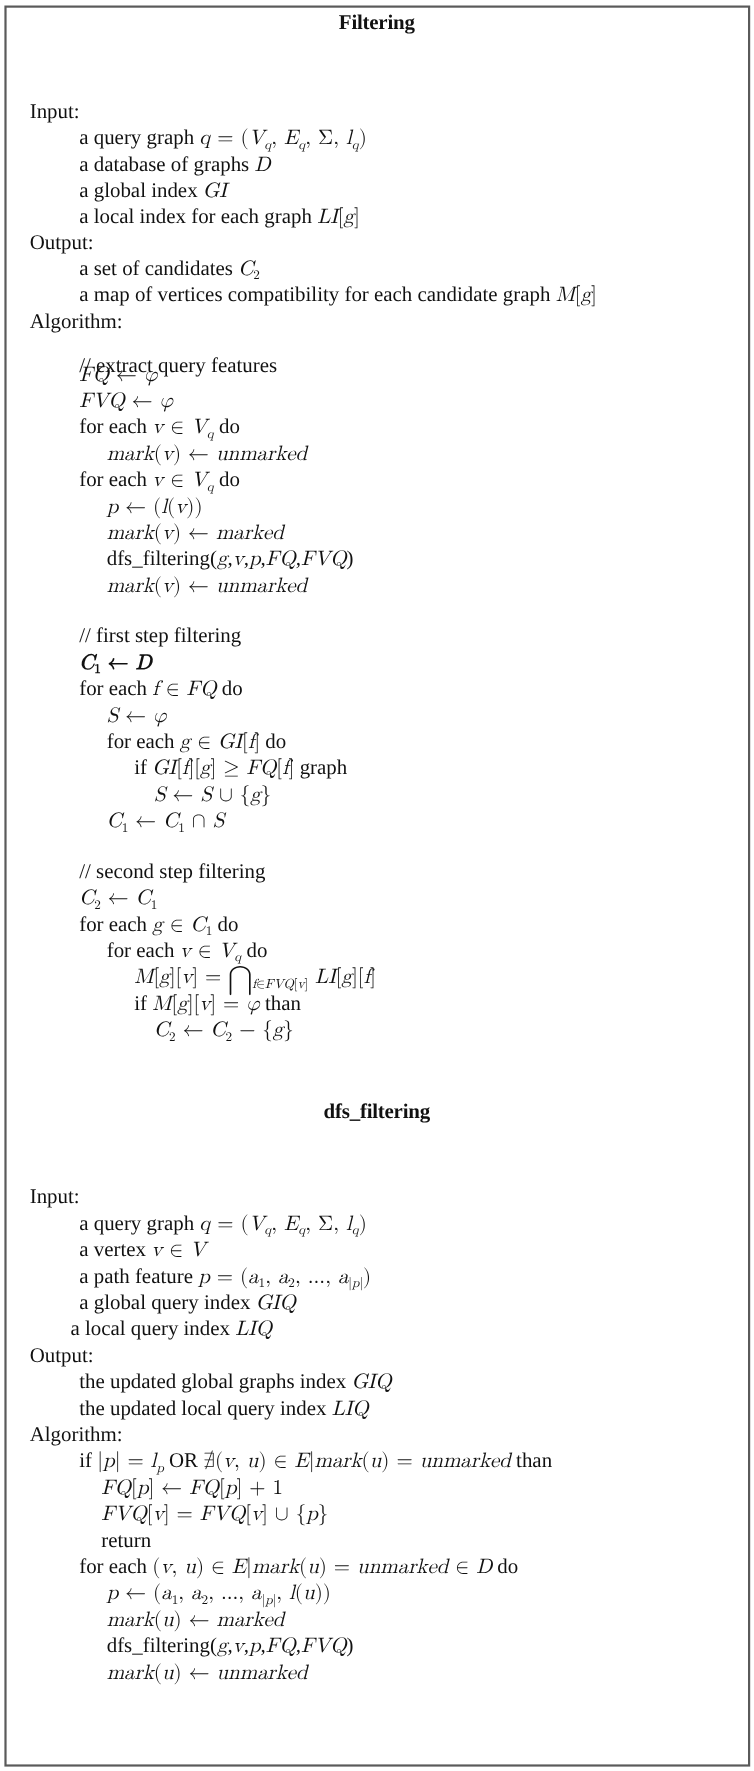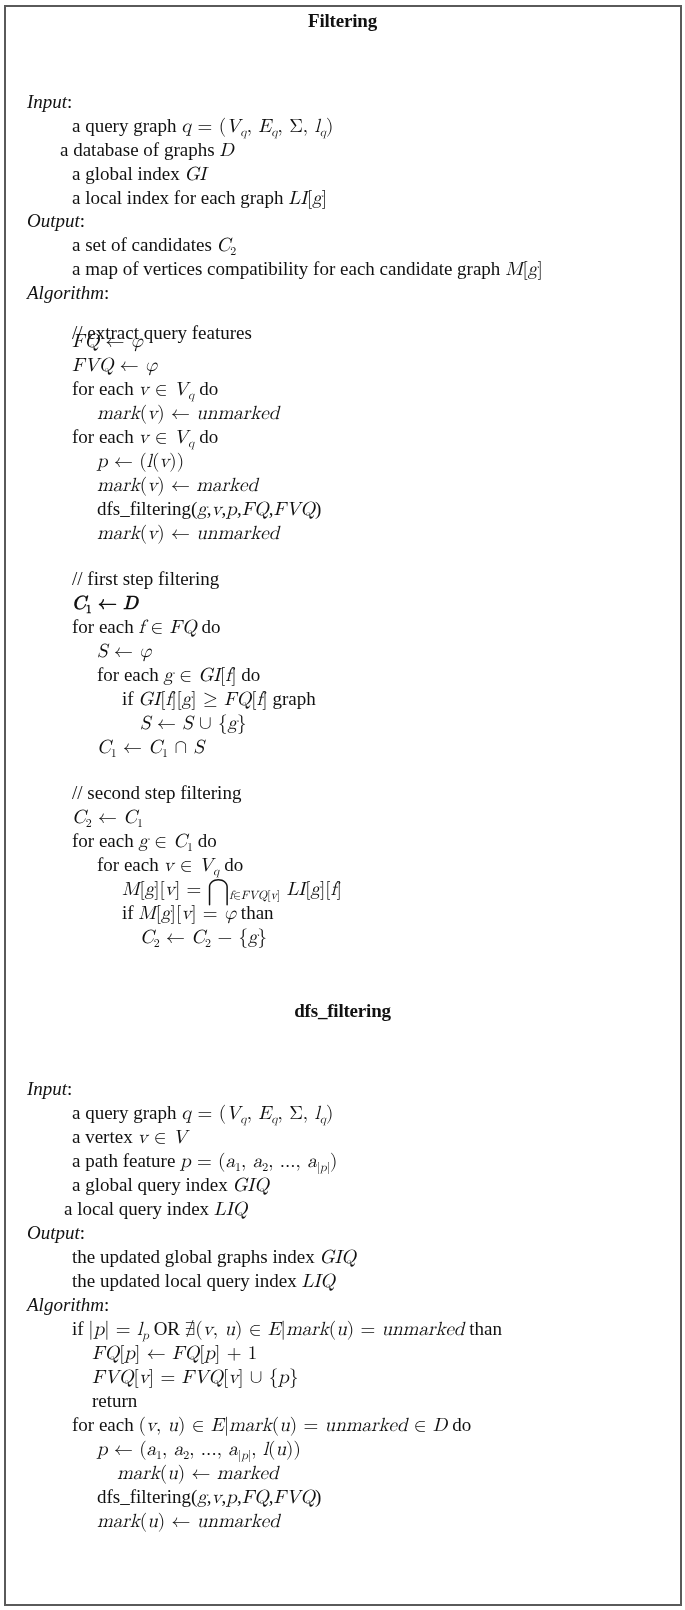--- a/index.html
+++ b/index.html
@@ -34,21 +34,20 @@
       letter-spacing: -0.2px;
     }
     .line {
       position: absolute;
       white-space: nowrap;
       font-size: 19px;
       line-height: 24px;
       height: 24px;
     }
     .section-label {
-      font-style: italic;
     }
     .math {
       font-family: "Latin Modern Math", "DejaVu Serif", "Liberation Serif", serif;
       font-style: italic;
       font-size: 19px;
     }
     .math .up { font-style: normal; }
     .math sub { font-size: 12px; vertical-align: -4px; line-height: 0; }
     .big-cap {
       font-style: normal;
@@ -59,21 +58,21 @@
   </style>
 </head>
 <body>
 
 <div class="frame"></div>
 
 <div class="title" style="top:10px;">Filtering</div>
 
 <div class="line" style="left:27px; top:90px;"><span class="section-label">Input</span><span>:</span></div>
 <div class="line" style="left:72px; top:114px;"><span>a query graph </span><span class="math">q <span class="up">= (</span>V<sub>q</sub><span class="up">, </span>E<sub>q</sub><span class="up">, Σ, </span>l<sub>q</sub><span class="up">)</span></span></div>
-<div class="line" style="left:60px; top:138px;"><span>a database of graphs </span><span class="math">D</span></div>
+<div class="line" style="left:72px; top:138px;"><span>a database of graphs </span><span class="math">D</span></div>
 <div class="line" style="left:72px; top:162px;"><span>a global index </span><span class="math">GI</span></div>
 <div class="line" style="left:72px; top:186px;"><span>a local index for each graph </span><span class="math">LI<span class="up">[</span>g<span class="up">]</span></span></div>
 
 <div class="line" style="left:27px; top:209px;"><span class="section-label">Output</span><span>:</span></div>
 <div class="line" style="left:72px; top:233px;"><span>a set of candidates </span><span class="math">C<sub class="up">2</sub></span></div>
 <div class="line" style="left:72px; top:257px;"><span>a map of vertices compatibility for each candidate graph </span><span class="math">M<span class="up">[</span>g<span class="up">]</span></span></div>
 
 <div class="line" style="left:27px; top:281px;"><span class="section-label">Algorithm</span><span>:</span></div>
 
 <div class="line" style="left:72px; top:321px;">// extract query features</div>
@@ -118,15 +117,15 @@
 <div class="line" style="left:72px; top:1269px;"><span>the updated local query index </span><span class="math">LIQ</span></div>
 
 <div class="line" style="left:27px; top:1293px;"><span class="section-label">Algorithm</span><span>:</span></div>
 
 <div class="line" style="left:72px; top:1317px;"><span>if </span><span class="math"><span class="up">|</span>p<span class="up">| =</span> l<sub>p</sub></span><span> OR </span><span class="math"><span class="up">∄(</span>v<span class="up">, </span>u<span class="up">) ∈</span> E<span class="up">|</span>mark<span class="up">(</span>u<span class="up">) =</span> unmarked</span><span> than</span></div>
 <div class="line" style="left:92px; top:1341px;"><span class="math">FQ<span class="up">[</span>p<span class="up">] ←</span> FQ<span class="up">[</span>p<span class="up">] + 1</span></span></div>
 <div class="line" style="left:92px; top:1365px;"><span class="math">FVQ<span class="up">[</span>v<span class="up">] =</span> FVQ<span class="up">[</span>v<span class="up">] ∪ {</span>p<span class="up">}</span></span></div>
 <div class="line" style="left:92px; top:1389px;">return</div>
 <div class="line" style="left:72px; top:1413px;"><span>for each </span><span class="math"><span class="up">(</span>v<span class="up">, </span>u<span class="up">) ∈</span> E<span class="up">|</span>mark<span class="up">(</span>u<span class="up">) =</span> unmarked <span class="up">∈</span> D</span><span> do</span></div>
 <div class="line" style="left:97px; top:1437px;"><span class="math">p <span class="up">← (</span>a<sub class="up">1</sub><span class="up">, </span>a<sub class="up">2</sub><span class="up">, ..., </span>a<sub><span class="up">|</span>p<span class="up">|</span></sub><span class="up">, </span>l<span class="up">(</span>u<span class="up">))</span></span></div>
-<div class="line" style="left:97px; top:1461px;margin-left:20px;"><span class="math">mark<span class="up">(</span>u<span class="up">) ←</span> marked</span></div>
+<div class="line" style="left:97px; top:1461px;"><span class="math">mark<span class="up">(</span>u<span class="up">) ←</span> marked</span></div>
 <div class="line" style="left:97px; top:1485px;"><span>dfs_filtering(</span><span class="math">g</span>,<span class="math">v</span>,<span class="math">p</span>,<span class="math">FQ</span>,<span class="math">FVQ</span>)</div>
 <div class="line" style="left:97px; top:1509px;"><span class="math">mark<span class="up">(</span>u<span class="up">) ←</span> unmarked</span></div>
 
 </body></html>

